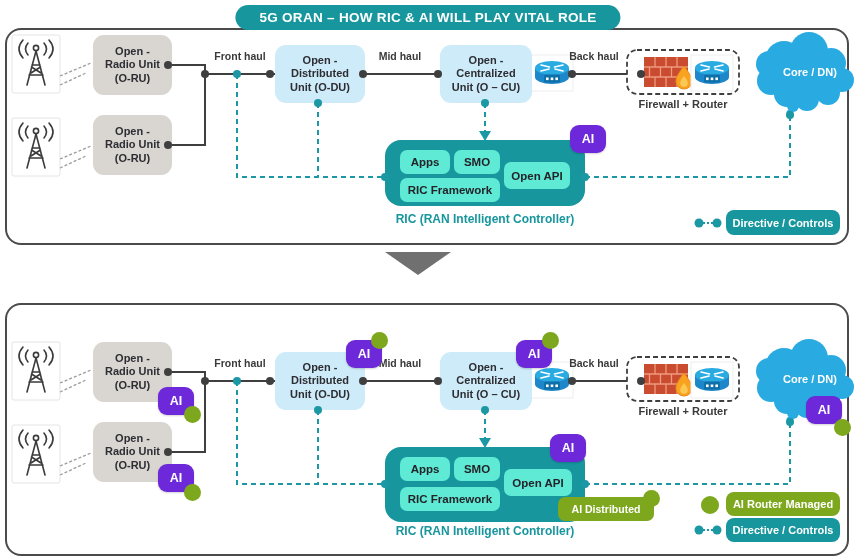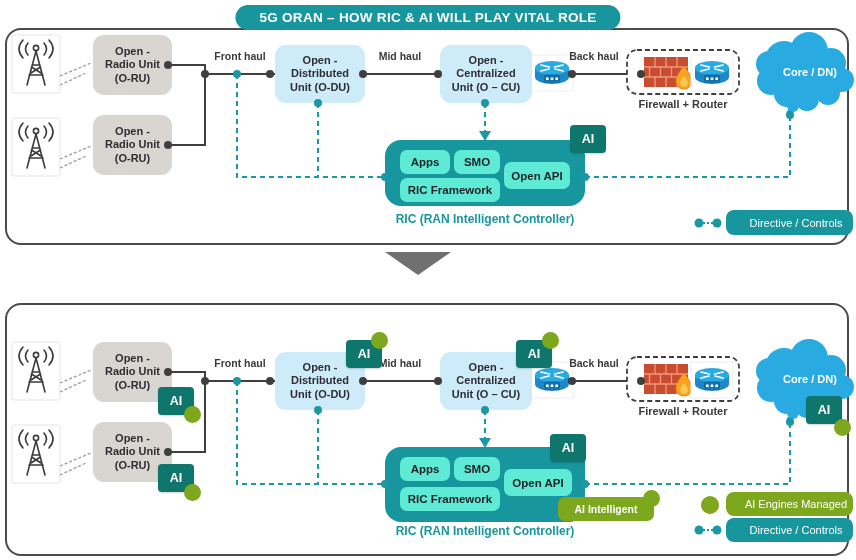--- a/index.html
+++ b/index.html
@@ -21,27 +21,27 @@
         color:#3a3a3a;z-index:4;}
   .fw-label{position:absolute;width:120px;text-align:center;font-size:11px;font-weight:700;
         color:#3a3a3a;z-index:4;}
   .cloud-text{position:absolute;width:100px;text-align:center;font-size:11px;font-weight:700;
         color:#fff;z-index:4;}
   .ric-box{position:absolute;background:#17969E;border-radius:16px;z-index:3;}
   .ric-inner{position:absolute;background:#5eead4;border-radius:7px;display:flex;align-items:center;
         justify-content:center;font-weight:700;font-size:11.5px;color:#23232a;z-index:4;}
   .ric-label{position:absolute;width:200px;text-align:center;color:#17969E;font-weight:700;
         font-size:12px;z-index:4;}
-  .ai-badge{position:absolute;width:36px;height:28px;background:#0f766e;border-radius:4px;
+  .ai-badge{position:absolute;width:36px;height:28px;background:#6d28d9;border-radius:9px;
         color:#fff;font-weight:700;font-size:12.5px;display:flex;align-items:center;
         justify-content:center;z-index:6;box-shadow:0 1px 2px rgba(0,0,0,.18);}
   .gdot{position:absolute;width:17px;height:17px;border-radius:50%;background:#7DA71C;z-index:7;}
   .legend-box{position:absolute;width:114px;height:25px;background:#17969E;border-radius:8px;
-        color:#fff;font-weight:400;font-size:11px;display:flex;align-items:center;
-        justify-content:center;z-index:5;padding-left:13px;}
+        color:#fff;font-weight:700;font-size:11px;display:flex;align-items:center;
+        justify-content:center;z-index:5;}
   .legend-box.green{background:#7DA71C;}
   .orch-box{position:absolute;width:96px;height:24px;background:#7DA71C;border-radius:7px;
         color:#fff;font-weight:700;font-size:10.5px;display:flex;align-items:center;
         justify-content:center;z-index:6;}
   .arrow-sep{position:absolute;left:385px;top:252px;width:0;height:0;z-index:5;
         border-left:33px solid transparent;border-right:33px solid transparent;
         border-top:23px solid #707070;}
 </style>
 </head>
 <body>
@@ -246,21 +246,21 @@
   <div class="gdot" style="left:542px;top:332px;"></div>
   <div class="ai-badge" style="left:806px;top:396px;">AI</div>
   <div class="gdot" style="left:834px;top:419px;"></div>
 
   <div class="ric-box" style="left:385px;top:447px;width:200px;height:75px;"></div>
   <div class="ric-inner" style="left:400px;top:457px;width:50px;height:24px;">Apps</div>
   <div class="ric-inner" style="left:454px;top:457px;width:46px;height:24px;">SMO</div>
   <div class="ric-inner" style="left:400px;top:487px;width:100px;height:24px;">RIC Framework</div>
   <div class="ric-inner" style="left:504px;top:469px;width:68px;height:27px;">Open API</div>
   <div class="ai-badge" style="left:550px;top:434px;">AI</div>
-  <div class="orch-box" style="left:558px;top:497px;">AI Intelligent</div>
+  <div class="orch-box" style="left:558px;top:497px;">AI Distributed</div>
   <div class="gdot" style="left:643px;top:490px;"></div>
   <div class="ric-label" style="left:385px;top:524px;">RIC (RAN Intelligent Controller)</div>
 
   <div class="gdot" style="left:701px;top:496px;width:18px;height:18px;"></div>
-  <div class="legend-box green" style="left:726px;top:492px;height:24px;">AI Engines Managed</div>
+  <div class="legend-box green" style="left:726px;top:492px;height:24px;">AI Router Managed</div>
   <div class="legend-box" style="left:726px;top:518px;height:24px;">Directive / Controls</div>
 
 </div>
 
 </body></html>

